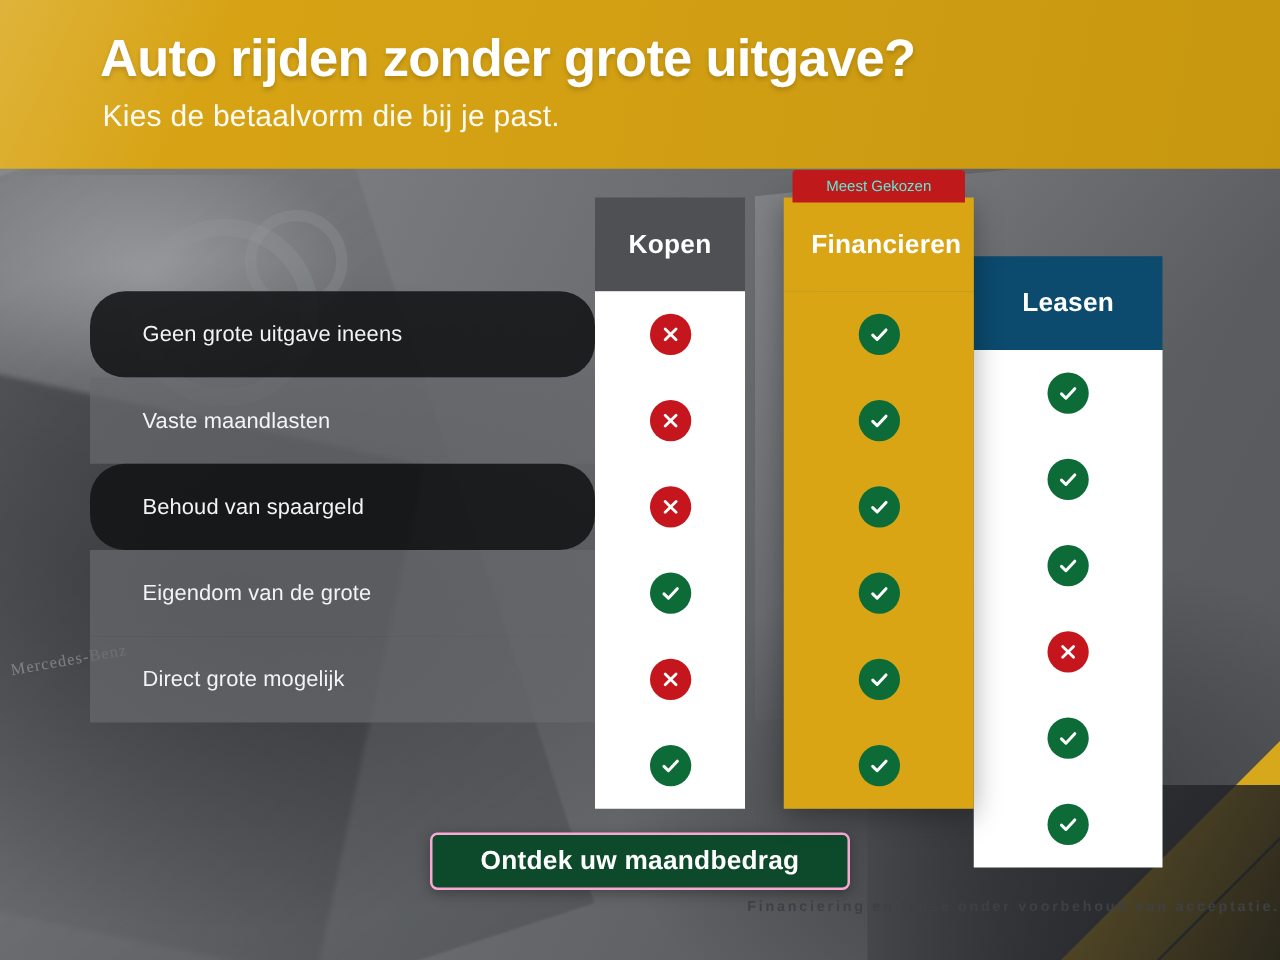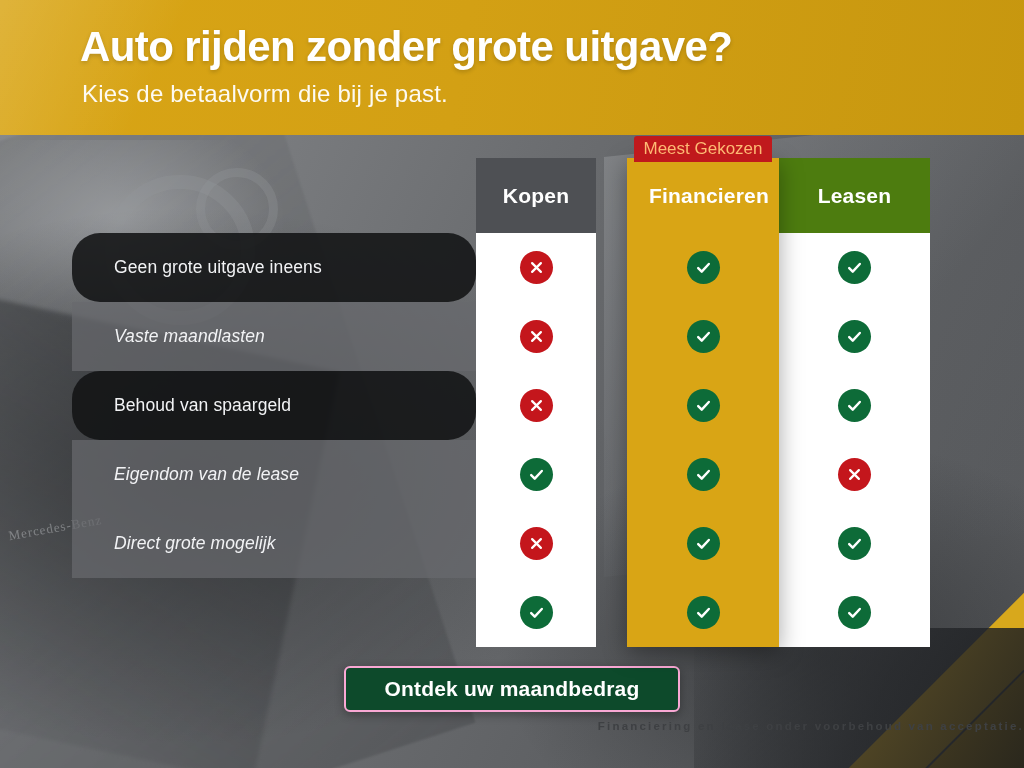--- a/index.html
+++ b/index.html
@@ -118,21 +118,21 @@
   }
   .label-cell {
     height: 69px;
     display: flex; align-items: center;
     padding-left: 42px;
     color: #f2f3f5;
     font-size: 17.5px;
     letter-spacing: 0.1px;
   }
   .label-cell.odd  { background: rgba(18,19,21,0.88); border-radius: 28px; }
-  .label-cell.even { background: rgba(104,106,110,0.72); font-style: italic; }
+  .label-cell.even { background: rgba(104,106,110,0.72); }
 
   .col {
     position: absolute;
     top: 0;
     width: 120px;
   }
   .col-head {
     height: 75px;
     display: flex; align-items: center; justify-content: center;
     font-size: 21px; font-weight: 700;
@@ -153,30 +153,30 @@
   .col.kopen .col-body { background: #ffffff; }
 
   .col.fin    { left: 555px; width: 152px; z-index: 4; }
   .col.fin .col-head { background: #d9a515; font-size: 21px; padding-left: 12px; }
   .col.fin .col-body { background: #d9a515; }
   .col.fin .shadow-wrap {
     box-shadow: 0 6px 22px rgba(0,0,0,0.35);
   }
 
   .col.lease  { left: 707px; width: 151px; }
-  .col.lease .col-head { background: #4d7c0f; }
+  .col.lease .col-head { background: #0c4a6e; margin-top: 47px; }
   .col.lease .col-body { background: #ffffff; }
 
   .badge {
     position: absolute;
     left: 562px; top: -22px;
     width: 138px; height: 26px;
     background: #c0191c;
-    color: #fdba74;
-    font-size: 17px;
+    color: #5eead4;
+    font-size: 12px;
     display: flex; align-items: center; justify-content: center;
     border-radius: 3px 3px 0 0;
     z-index: 5;
   }
 
   
   .mark {
     width: 33px; height: 33px; border-radius: 50%;
     display: flex; align-items: center; justify-content: center;
     color: #fff; font-size: 19px; font-weight: 700;
@@ -245,21 +245,21 @@
       <div class="label-cell odd">
           <span>Geen grote uitgave ineens</span>
         </div>
       <div class="label-cell even">
           <span>Vaste maandlasten</span>
         </div>
       <div class="label-cell odd">
           <span>Behoud van spaargeld</span>
         </div>
       <div class="label-cell even">
-          <span>Eigendom van de lease</span>
+          <span>Eigendom van de grote</span>
         </div>
       <div class="label-cell even">
           <span>Direct grote mogelijk</span>
         </div>
     </div>
 
     <div class="col kopen">
       <div class="col-head">Kopen</div>
       <div class="col-body">
         <div class="cell">

